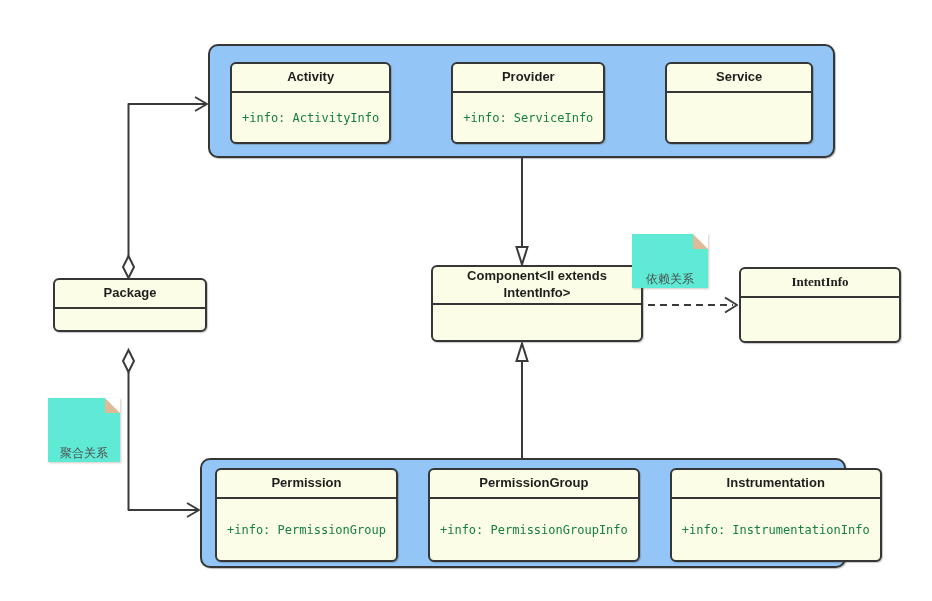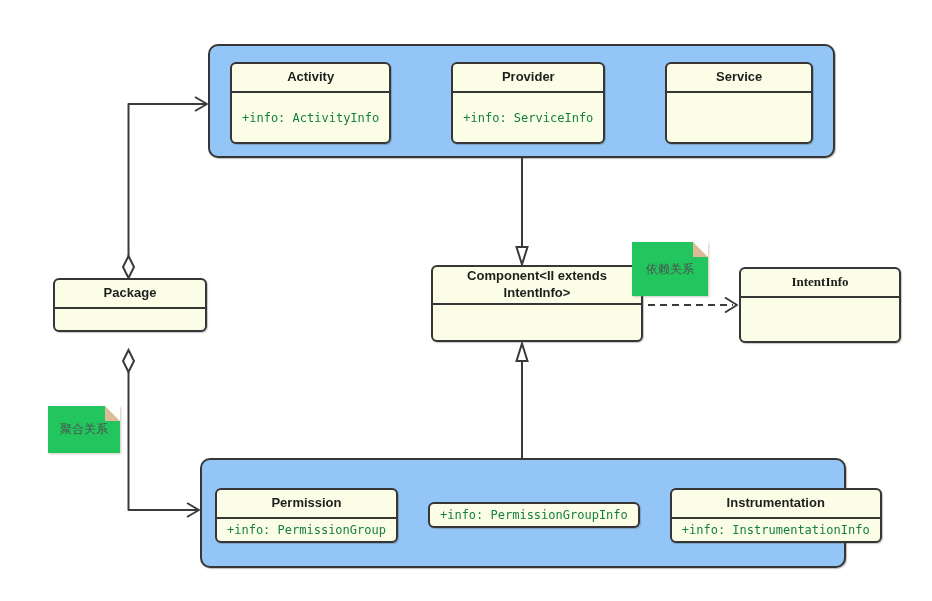--- a/index.html
+++ b/index.html
@@ -11,21 +11,21 @@
   .wire { fill:none; stroke:#3a3a3a; stroke-width:2; stroke-linejoin:round; }
   .wire.dashed { stroke-dasharray:7 5; }
   .hollow { fill:#ffffff; stroke:#3a3a3a; stroke-width:2; stroke-linejoin:miter; }
 
   .group {
     position:absolute; box-sizing:border-box;
     background:#93c6f7; border:2px solid #363636; border-radius:10px;
     display:flex; box-shadow:1px 1px 1px rgba(70,70,70,.35);
   }
   .group-top    { left:208px; top:44px;  width:627px; height:114px; padding:16px 20px 12px; gap:60px; }
-  .group-bottom { left:200px; top:458px; width:646px; height:110px; padding:8px 13px 4px;  gap:30px;align-items:center; }
+  .group-bottom { left:200px; top:458px; width:646px; height:110px; padding:8px 13px 4px;  gap:30px; }
 
   .class-box {
     box-sizing:border-box; background:#fcfde6; border:2px solid #363636; border-radius:6px;
     display:flex; flex-direction:column; box-shadow:1px 1px 1px rgba(70,70,70,.3);
   }
   .group .class-box { flex:1; position:relative; }
   .class-box.abs { position:absolute; }
 
   .class-title {
     display:flex; align-items:center; justify-content:center; text-align:center;
@@ -36,32 +36,31 @@
     flex:1; display:flex; align-items:center; padding:4px 10px;
     font-family:"DejaVu Sans Mono", monospace; font-size:12px; color:#15803d;
     white-space:nowrap;
   }
 
   .pkg       { left:53px;  top:278px; width:154px; height:54px; }
   .component { left:431px; top:265px; width:212px; height:77px; }
   .intent    { left:739px; top:267px; width:162px; height:76px;font-family:Liberation Serif, serif; }
 
   .note {
-    position:absolute; background:#22c55e; color:#4f4f4f; font-size:12px;
-    display:flex; align-items:center; justify-content:center; text-align:center;
+    position:absolute; background:#5eead4; color:#4f4f4f; font-size:12px;
+    display:flex; align-items:flex-end; justify-content:center; text-align:center;
     box-shadow:1px 1px 2px rgba(120,100,80,.35);
-    margin-top:8px;
   }
   .note::after {
     content:""; position:absolute; top:0; right:0; width:0; height:0;
     border-style:solid; border-width:0 15px 15px 0;
     border-color:#ffffff #ffffff #ddbb96 #ddbb96;
   }
   .note-dependency  { left:632px; top:234px; width:76px; height:54px; }
-  .note-aggregation { left:48px;  top:398px; width:72px; height:47px; }
+  .note-aggregation { left:48px;  top:398px; width:72px; height:64px; }
 </style>
 </head>
 <body>
 
 <div class="canvas">
 
   <svg class="wires" viewBox="0 0 932 601">
 
     <g>
       <polyline class="wire" points="128.5,257 128.5,104 206,104"></polyline>
@@ -119,20 +118,21 @@
     <div class="class-title">IntentInfo</div>
     <div class="class-attr"></div>
   </div>
 
   <div class="group group-bottom">
     <div class="class-box">
       <div class="class-title">Permission</div>
       <div class="class-attr">+info: PermissionGroup</div>
     </div>
     <div class="class-box">
+      <div class="class-title">PermissionGroup</div>
       <div class="class-attr">+info: PermissionGroupInfo</div>
     </div>
     <div class="class-box">
       <div class="class-title">Instrumentation</div>
       <div class="class-attr">+info: InstrumentationInfo</div>
     </div>
   </div>
 
   <div class="note note-dependency">
     <span>依赖关系</span>

